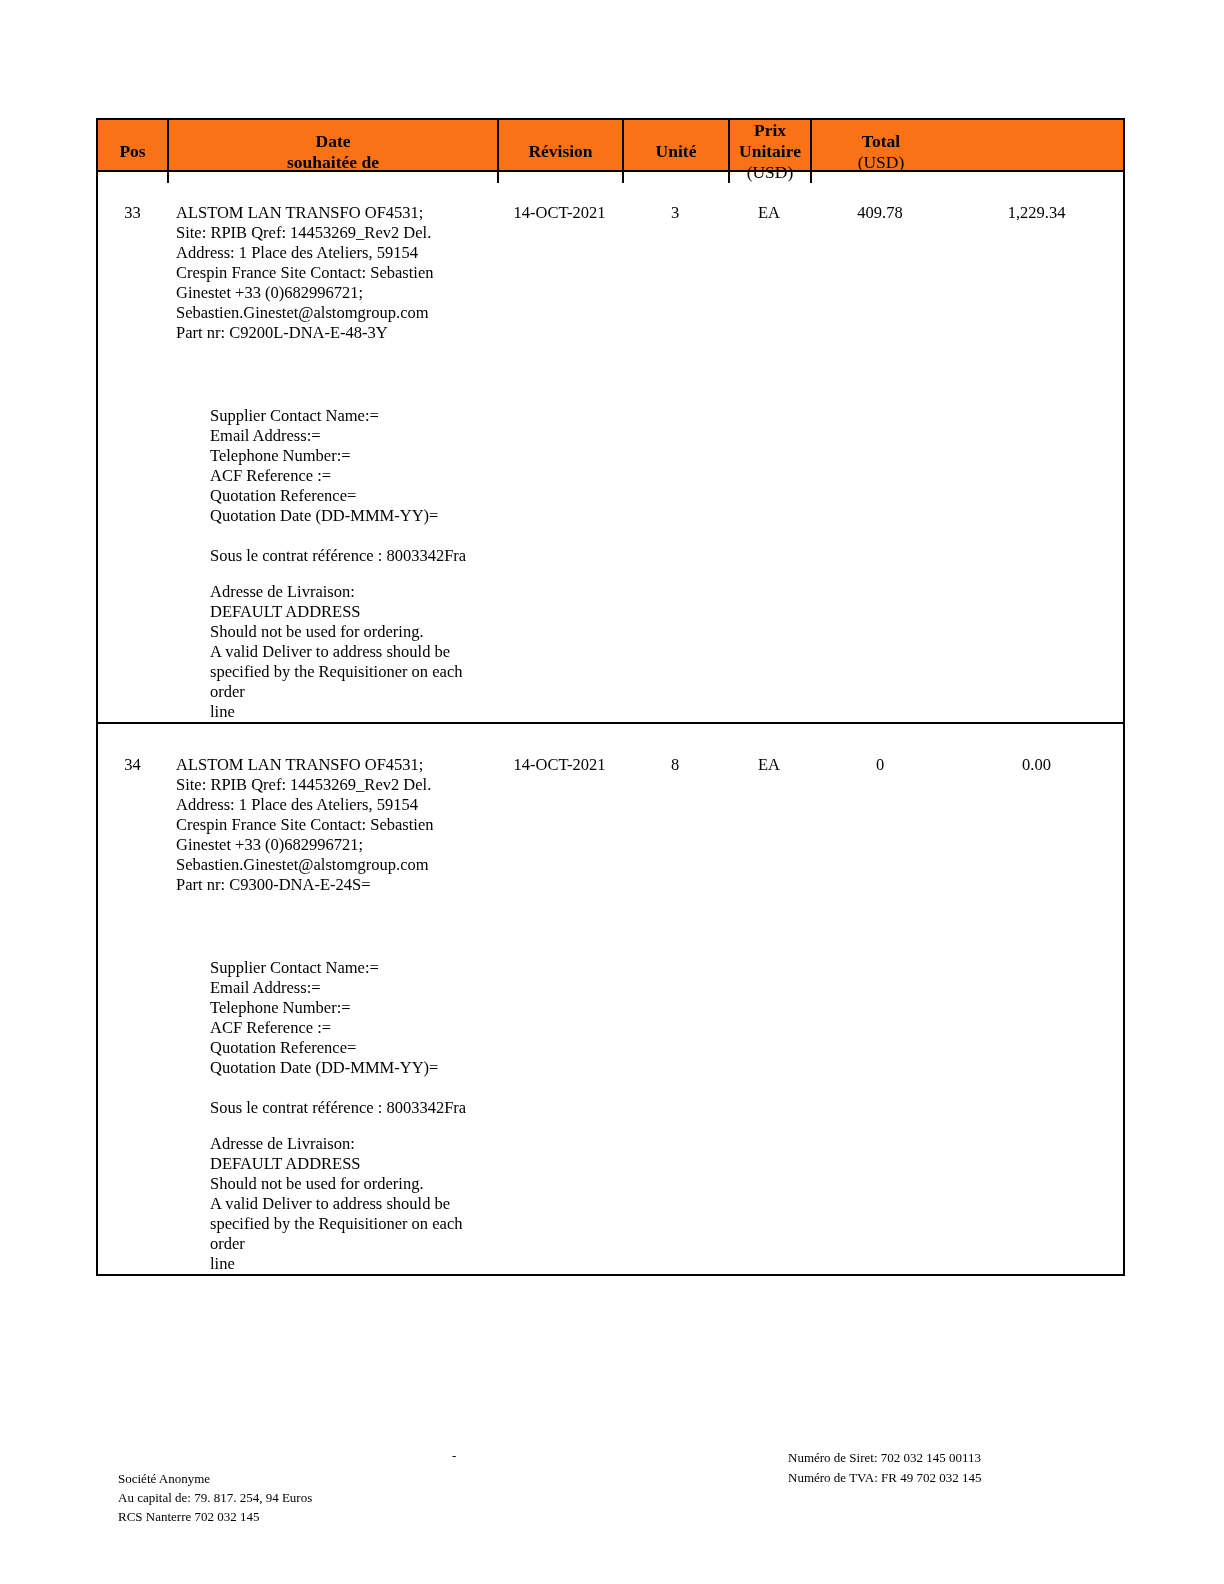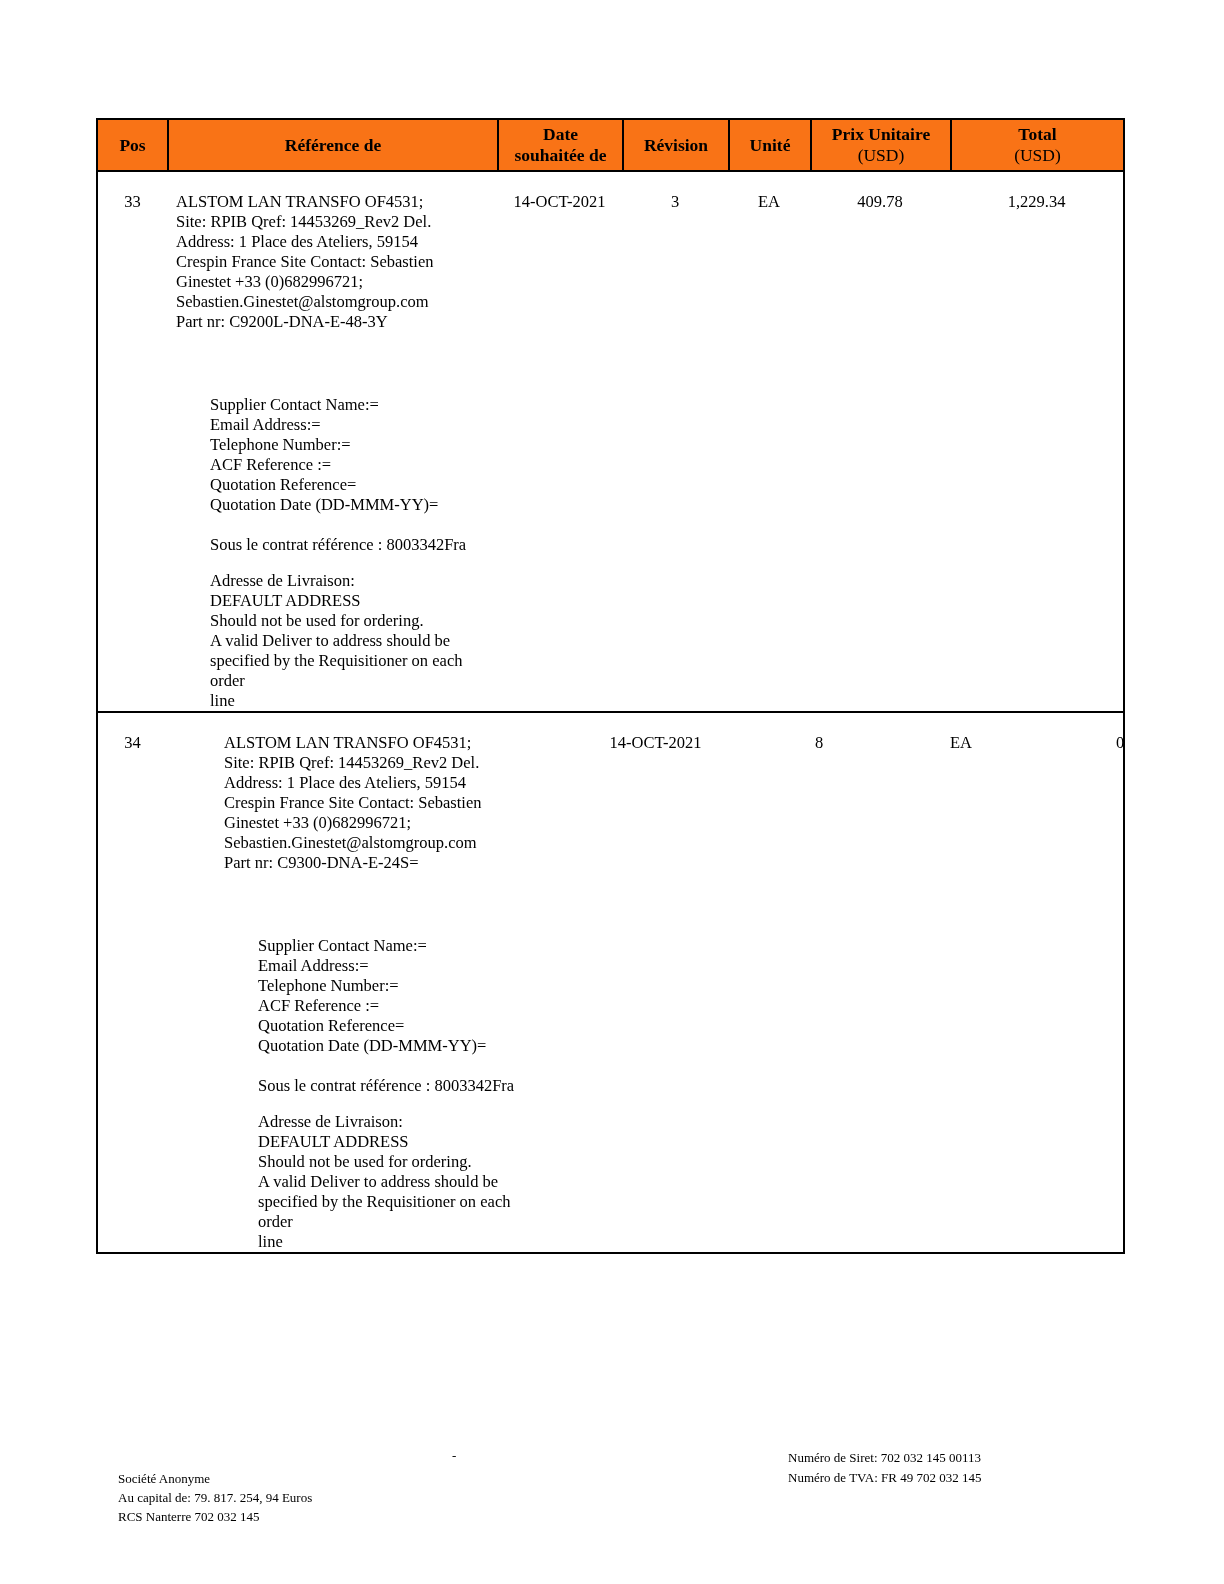--- a/index.html
+++ b/index.html
@@ -55,22 +55,22 @@
   .po-header .hcell + .hcell { border-left: 2px solid #000000; }
   .po-header .hsub { font-weight: normal; }
 
   .po-row {
     display: grid;
     grid-template-columns: 69px 330px 125px 106px 82px 140px 173px;
     min-height: 533px;
     font-size: 16.5px;
     line-height: 20px;
   }
-  .po-row + .po-row { border-top: 2px solid #000000; gap: 48px; }
-  .po-row .cell { padding-top: 20px; }
+  .po-row + .po-row { border-top: 2px solid #000000; }
+  .po-row .cell { padding-top: 31px; }
   .cell.pos   { text-align: center; }
   .cell.desc  { padding-left: 9px; padding-right: 4px; }
   .cell.date  { text-align: center; }
   .cell.qty   { text-align: center; }
   .cell.unit  { text-align: center; }
   .cell.price { text-align: center; }
   .cell.total { text-align: center; }
 
   .para { white-space: pre-line; }
   .indent { margin-left: 34px; }
@@ -108,23 +108,20 @@
 <div class="page">
 
   <div class="header-note">
   </div>
 
   <div class="po-table">
 
     <div class="po-header">
       <div class="hcell">
         <span>Pos</span>
-      </div>
-      <div class="hcell">
-        <span>Référence de</span>
       </div>
       <div class="hcell">
         <span>Date</span>
         <span>souhaitée de</span>
       </div>
       <div class="hcell">
         <span>Révision</span>
       </div>
       <div class="hcell">
         <span>Unité</span>

